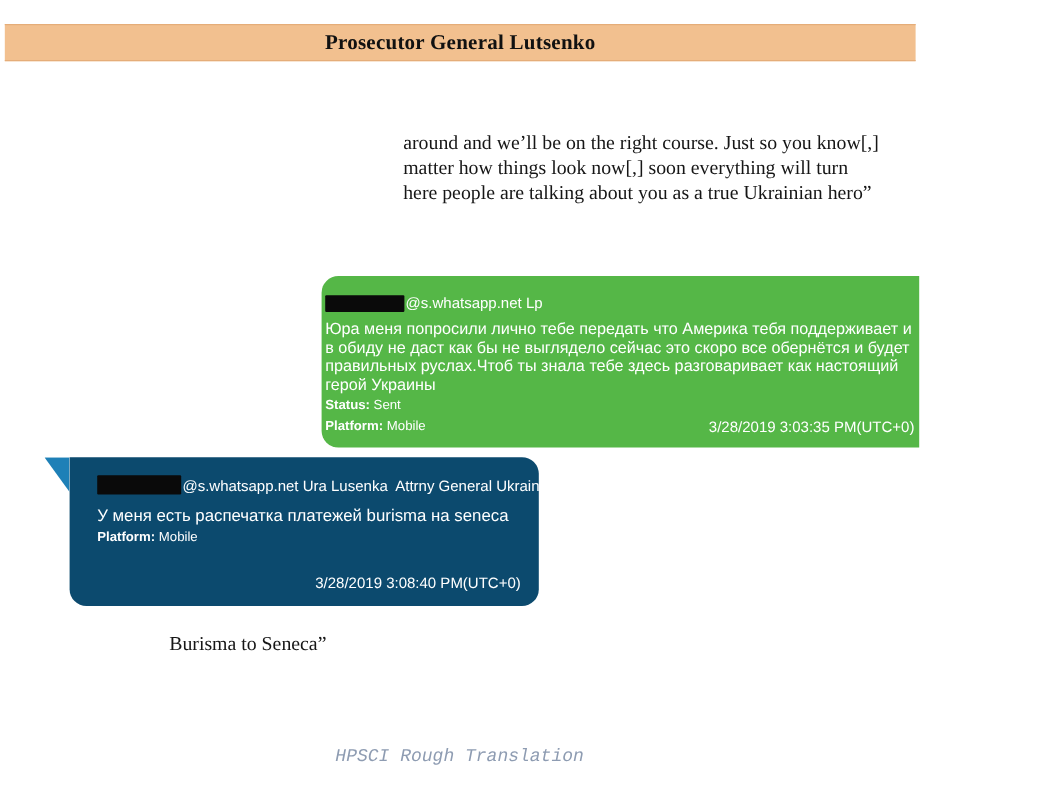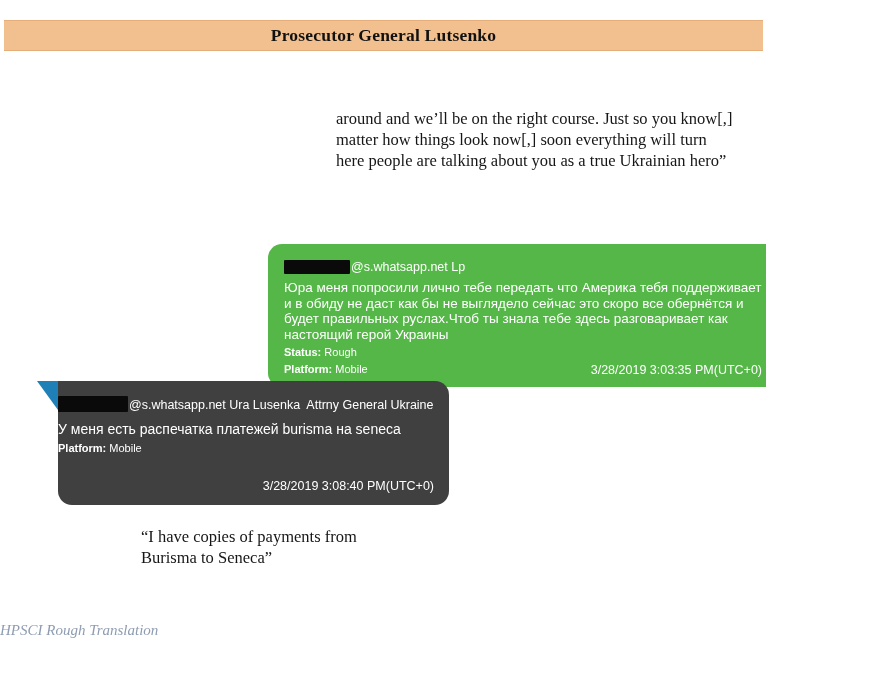--- a/index.html
+++ b/index.html
@@ -44,32 +44,32 @@
 
   
   .bubble {
     position: absolute;
     color: #ffffff;
     font-family: "Liberation Sans", sans-serif;
     border-radius: 14px;
     box-sizing: border-box;
   }
   .bubble-outgoing {
-    left: 268px; top: 244px;
+    left: 268px; top: 230px;
     width: 524px; height: 143px;
     background: #55b747;
     border-top-right-radius: 0;
-    padding: 15px 28px 12px 16px;
+    padding: 15px 28px 12px 3px;
   }
   .bubble-incoming {
     left: 58px; top: 381px;
     width: 391px; height: 124px;
-    background: #404040;
+    background: #0c4a6e;
     border-top-left-radius: 0;
-    padding: 15px 16px 12px 0;
+    padding: 15px 16px 12px 23px;
   }
   .tail {
     position: absolute;
     top: 0;
     width: 26px;
     height: 29px;
   }
   .tail-outgoing {
     left: 100%;
     background: #55b747;
@@ -111,21 +111,22 @@
     position: absolute;
     font-size: 12.5px;
   }
   .bubble-outgoing .msg-time { right: 30px; bottom: 10px; }
   .bubble-incoming .msg-time { right: 15px; bottom: 12px; }
 
   
   .footer-label {
     position: absolute;
     left: 0; right: 0; top: 622px;
-    font-family: Liberation Serif, serif;
+    text-align: center;
+    font-family: Liberation Mono, monospace;
     font-style: italic;
     font-size: 15px;
     color: #8e9cb2;
   }
   .page-number {
     position: absolute;
     left: 841px; top: 623px;
     font-family: "Liberation Serif", serif;
     font-size: 13.5px;
     color: #9aa6b4;
@@ -143,34 +144,33 @@
   <div class="quote quote-top">
     <div>around and we’ll be on the right course.  Just so you know[,]</div>
     <div>matter how things look now[,] soon everything will turn</div>
     <div>here people are talking about you as a true Ukrainian hero”</div>
   </div>
 
   <div class="bubble bubble-outgoing">
     <div class="tail tail-outgoing"></div>
     <div class="msg-header"><span class="redaction redaction-out"></span><span>@s.whatsapp.net Lp</span></div>
     <div class="msg-body">Юра меня попросили лично тебе передать что Америка тебя поддерживает и в обиду не даст как бы не выглядело сейчас это скоро все обернётся и будет правильных руслах.Чтоб ты знала тебе здесь разговаривает как настоящий герой Украины</div>
-    <div class="msg-meta"><span class="meta-label">Status:</span><span> Rough</span></div>
+    <div class="msg-meta"><span class="meta-label">Status:</span><span> Sent</span></div>
     <div class="msg-meta"><span class="meta-label">Platform:</span><span> Mobile</span></div>
     <div class="msg-time">3/28/2019 3:03:35 PM(UTC+0)</div>
   </div>
 
   <div class="bubble bubble-incoming">
     <div class="tail tail-incoming"></div>
     <div class="msg-header"><span class="redaction redaction-in"></span><span>@s.whatsapp.net Ura Lusenka  Attrny General Ukraine</span></div>
     <div class="msg-body">У меня есть распечатка платежей burisma на seneca</div>
     <div class="msg-meta"><span class="meta-label">Platform:</span><span> Mobile</span></div>
     <div class="msg-time">3/28/2019 3:08:40 PM(UTC+0)</div>
   </div>
 
   <div class="quote quote-bottom">
-    <div>“I have copies of payments from</div>
     <div>Burisma to Seneca”</div>
   </div>
 
   <div class="footer-label">HPSCI Rough Translation</div>
   <div class="page-number">16</div>
 
 </div>
 
 </body></html>

